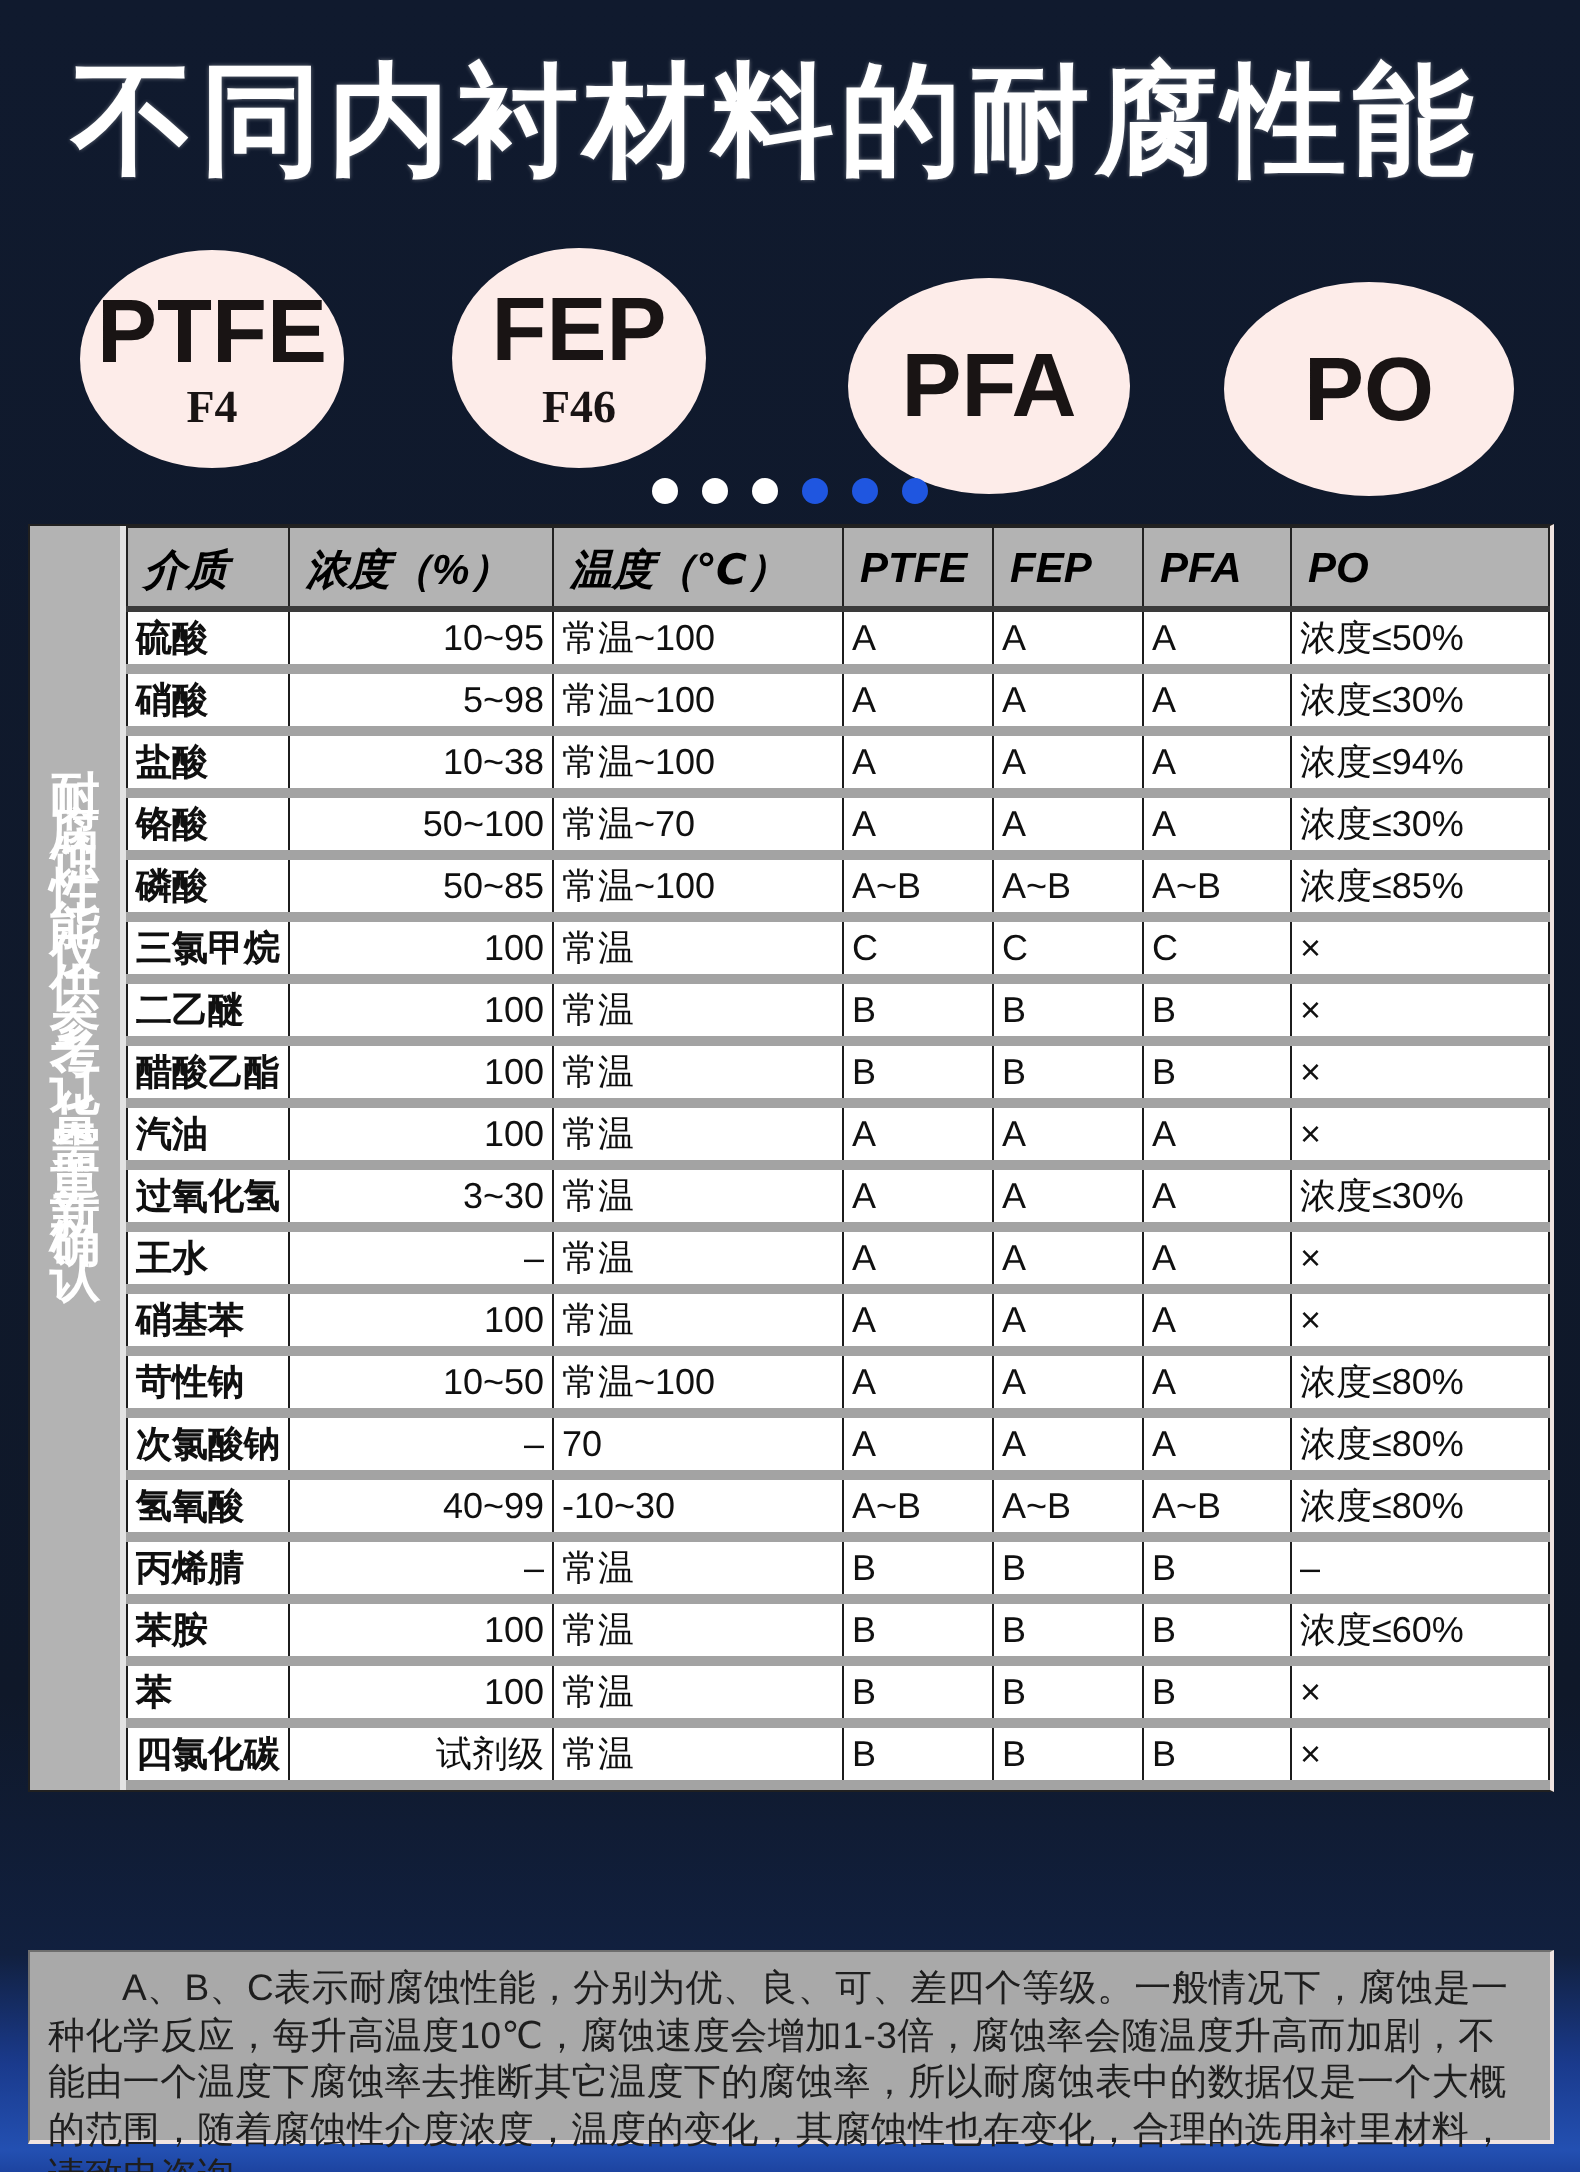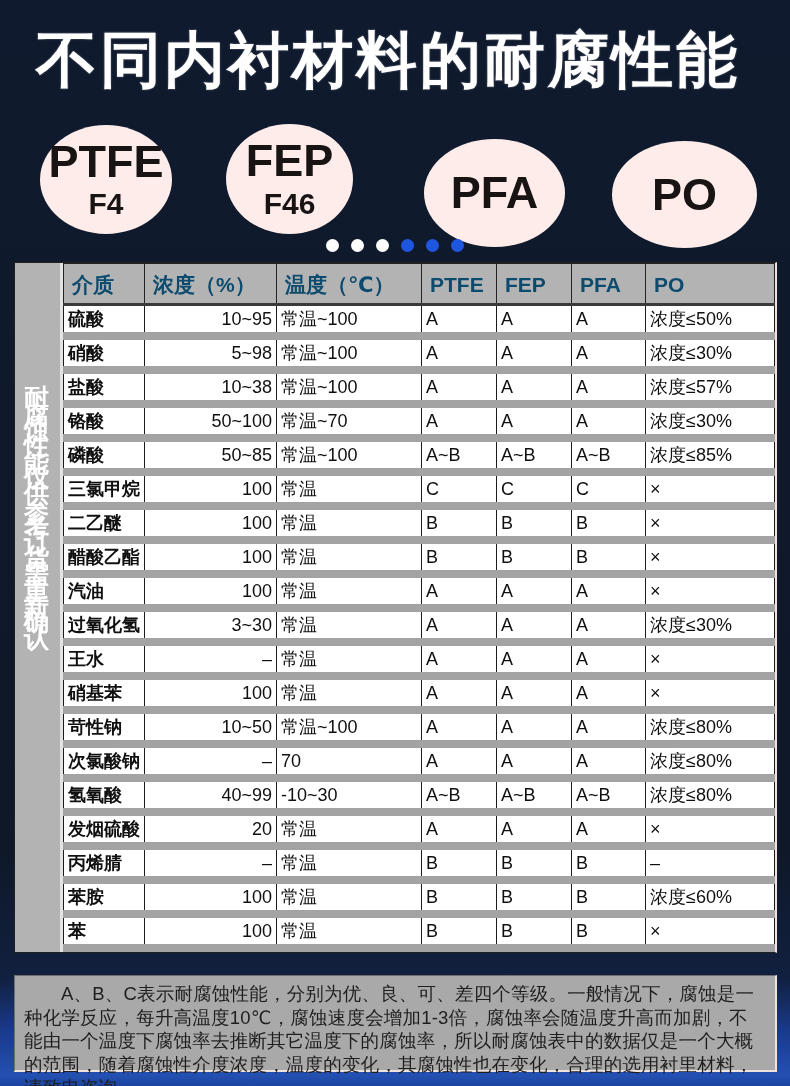--- a/index.html
+++ b/index.html
@@ -26,21 +26,21 @@
   
   .circle {
     position: absolute;
     background: #fdece9;
     border-radius: 50%;
     display: flex; flex-direction: column;
     align-items: center; justify-content: center;
     color: #191414;
   }
   .circle .big  { font-size: 45px; font-weight: 700; line-height: 1.05; }
-  .circle .sub  { font-size: 30px; font-weight: 600; margin-top: 2px; }
+  .circle .sub  { font-size: 23px; font-weight: 600; margin-top: 2px; font-family: Liberation Serif, serif; }
   .c-ptfe { left: 40px;  top: 125px; width: 132px; height: 109px; }
   .c-fep  { left: 226px; top: 124px; width: 127px; height: 110px; }
   .c-pfa  { left: 424px; top: 139px; width: 141px; height: 108px; }
   .c-po   { left: 612px; top: 141px; width: 145px; height: 107px; }
 
   
   .dots {
     position: absolute; left: 0; top: 239px; width: 790px;
     display: flex; justify-content: center; gap: 12px;
   }
@@ -65,32 +65,33 @@
     color: #ffffff; font-size: 25px; font-weight: 600;
     letter-spacing: 16px; margin-top: 102px;
   }
 
   table.corr {
     width: 711px; table-layout: fixed;
     border-collapse: collapse; background: #ffffff;
   }
   table.corr th {
     background: #b3b3b3; height: 41px;
-    font-size: 21px; font-weight: 700; color: #0c4a6e;
+    font-size: 21px; font-weight: 700; color: #000000;
     text-align: left; padding: 4px 4px 2px 8px;
     border: 1px solid #222;
     border-bottom: 3px solid #3a3a3a;
     white-space: nowrap;
+    font-style: italic;
   }
   table.corr td {
     height: 26px; font-size: 18px; color: #101010;
     border: 1px solid #1c1c1c;
     padding: 1px 4px; white-space: nowrap; overflow: hidden;
   }
-  table.corr tbody tr { border-bottom: 8px solid #a3a3a3; }
+  table.corr tbody tr { border-bottom: 5px solid #a3a3a3; }
   td.col0 { font-size: 19px; font-weight: 600; padding-left: 7px; }
   td.col1 { text-align: right; }
   td.col2, td.col3, td.col4, td.col5, td.col6 { padding-left: 6px; }
 
   
   .footnote {
     position: absolute; left: 14px; top: 975px; width: 763px; height: 97px;
     background: #a9a9a9;
     border: 1px solid #6e6e6e;
     border-right: 2px solid #efe3e0;
@@ -176,21 +177,21 @@
     <td class="col6">浓度≤30%</td>
   </tr>
 
   <tr>
     <td class="col0">盐酸</td>
     <td class="col1">10~38</td>
     <td class="col2">常温~100</td>
     <td class="col3">A</td>
     <td class="col4">A</td>
     <td class="col5">A</td>
-    <td class="col6">浓度≤57%</td>
+    <td class="col6">浓度≤94%</td>
   </tr>
 
 
   <tr>
     <td class="col0">铬酸</td>
     <td class="col1">50~100</td>
     <td class="col2">常温~70</td>
     <td class="col3">A</td>
     <td class="col4">A</td>
     <td class="col5">A</td>
@@ -301,29 +302,20 @@
   <tr>
     <td class="col0">氢氧酸</td>
     <td class="col1">40~99</td>
     <td class="col2">-10~30</td>
     <td class="col3">A~B</td>
     <td class="col4">A~B</td>
     <td class="col5">A~B</td>
     <td class="col6">浓度≤80%</td>
   </tr>
 
-  <tr>
-    <td class="col0">发烟硫酸</td>
-    <td class="col1">20</td>
-    <td class="col2">常温</td>
-    <td class="col3">A</td>
-    <td class="col4">A</td>
-    <td class="col5">A</td>
-    <td class="col6">×</td>
-  </tr>
 
   <tr>
     <td class="col0">丙烯腈</td>
     <td class="col1">–</td>
     <td class="col2">常温</td>
     <td class="col3">B</td>
     <td class="col4">B</td>
     <td class="col5">B</td>
     <td class="col6">–</td>
   </tr>
@@ -342,18 +334,27 @@
     <td class="col0">苯</td>
     <td class="col1">100</td>
     <td class="col2">常温</td>
     <td class="col3">B</td>
     <td class="col4">B</td>
     <td class="col5">B</td>
     <td class="col6">×</td>
   </tr>
 
 
+  <tr>
+    <td class="col0">四氯化碳</td>
+    <td class="col1">试剂级</td>
+    <td class="col2">常温</td>
+    <td class="col3">B</td>
+    <td class="col4">B</td>
+    <td class="col5">B</td>
+    <td class="col6">×</td>
+  </tr>
 </tbody>
     </table>
   </div>
 </div>
 
 <div class="footnote">A、B、C表示耐腐蚀性能，分别为优、良、可、差四个等级。一般情况下，腐蚀是一种化学反应，每升高温度10℃，腐蚀速度会增加1-3倍，腐蚀率会随温度升高而加剧，不能由一个温度下腐蚀率去推断其它温度下的腐蚀率，所以耐腐蚀表中的数据仅是一个大概的范围，随着腐蚀性介度浓度，温度的变化，其腐蚀性也在变化，合理的选用衬里材料，请致电咨询</div>
 
 </body></html>

